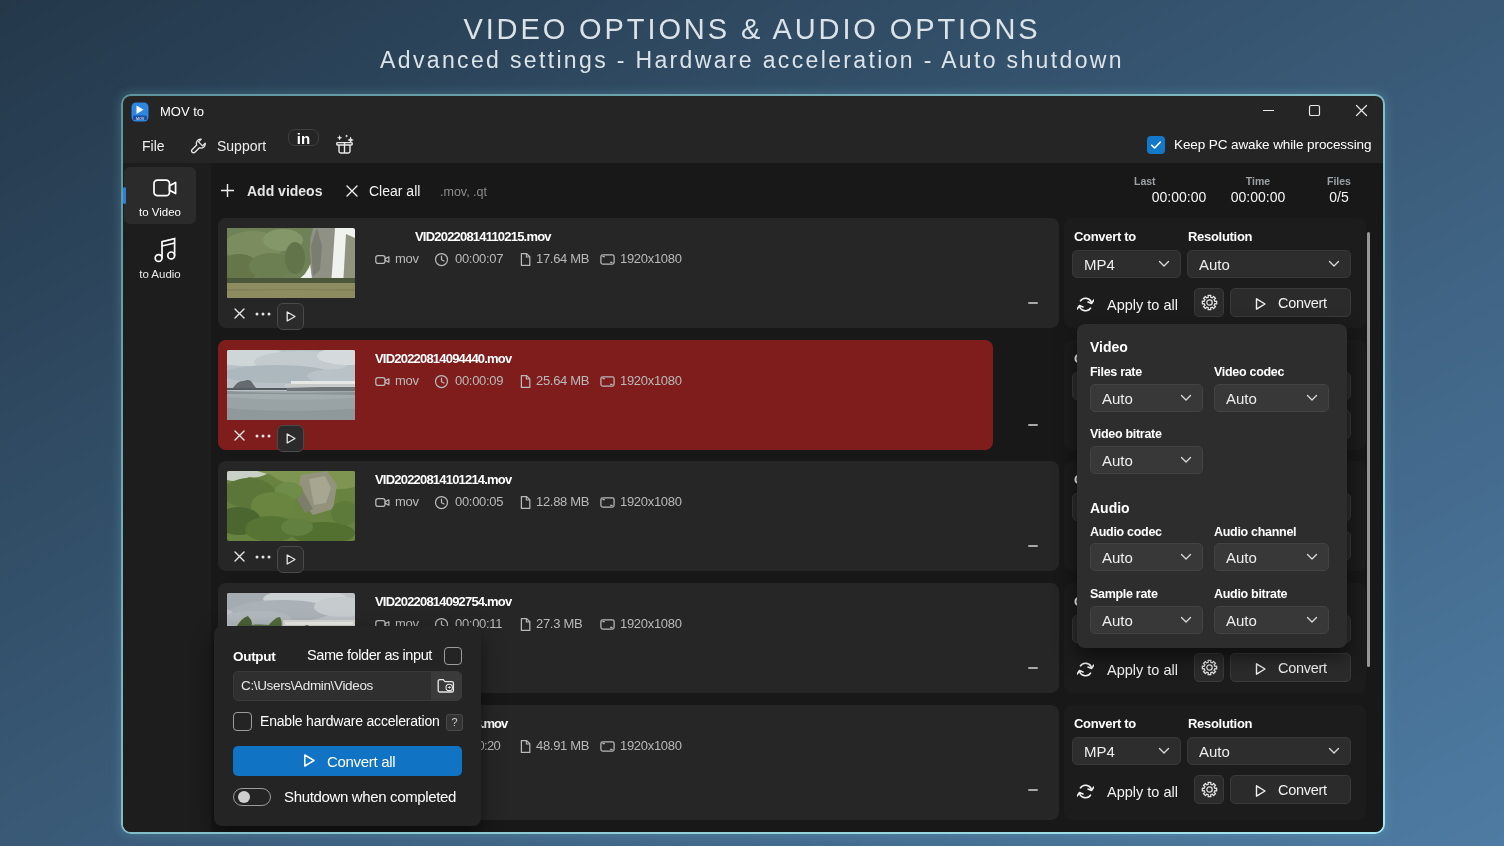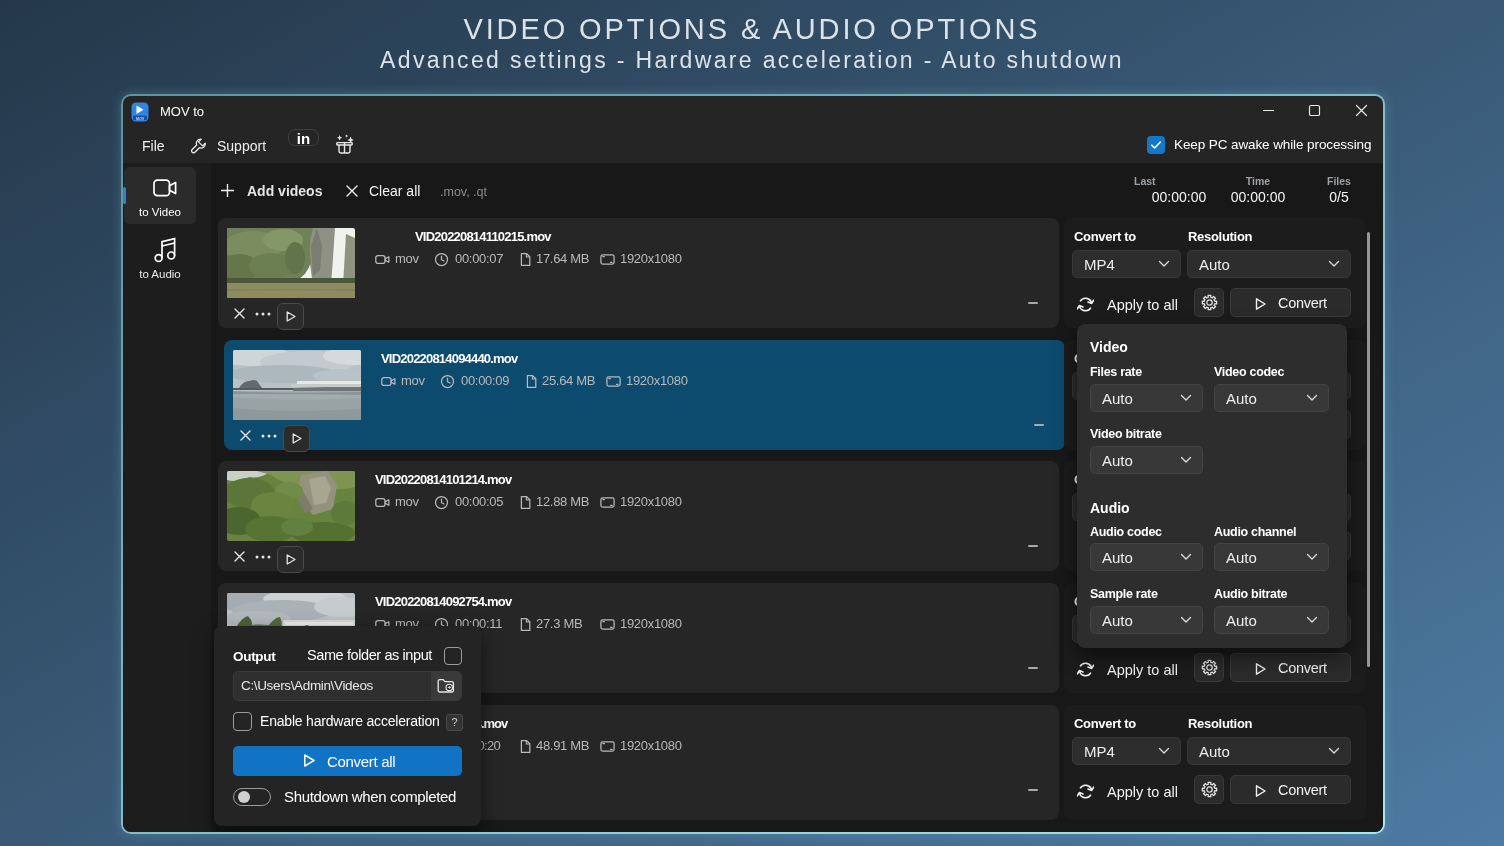--- a/index.html
+++ b/index.html
@@ -221,21 +221,21 @@
         </div>
         <div class="btn" style="left:166px;top:70px;width:121px;height:29px;">
           <div class="ic" style="left:23px;top:8px;width:13px;height:14px;">
             <svg width="13" height="14" viewBox="0 0 13 14">
               <path d="M2.5 1.8 L11 7 L2.5 12.2 Z" fill="none" stroke="#f0f0f0" stroke-width="1.4" stroke-linejoin="round"></path>
             </svg>
           </div>
           <div style="left:47px;top:6px;width:60px;height:17px;color:#f2f2f2;font-size:14.5px;letter-spacing:-0.3px;">Convert</div>
         </div>
       </div>
-      <div class="card" style="left:101px;top:244px;width:841px;height:110px;background:#0c4a6e;border-radius:8px;">
+      <div class="card" style="left:95px;top:244px;width:775px;height:110px;background:#7f1d1d;border-radius:8px;">
         <div class="ic" style="left:9px;top:10px;width:128px;height:70px;border-radius:2px;overflow:hidden;">
           <svg width="128" height="70" viewBox="0 0 128 70">
             <rect width="128" height="70" fill="#b7c1c6"></rect>
 <ellipse cx="20" cy="6" rx="38" ry="10" fill="#cfd6d8"></ellipse>
 <ellipse cx="75" cy="12" rx="48" ry="11" fill="#c3cbcf"></ellipse>
 <ellipse cx="120" cy="6" rx="30" ry="9" fill="#d5dbdc"></ellipse>
 <ellipse cx="50" cy="24" rx="55" ry="9" fill="#adb8be"></ellipse>
 <ellipse cx="110" cy="26" rx="30" ry="7" fill="#b9c3c7"></ellipse>
 <path d="M6 38 q5-8 11-7 q6-3 9 3 l3 4 H6 Z" fill="#646a6d"></path>
 <path d="M0 38 H128 V41 L60 40 L0 40 Z" fill="#565c5e"></path>

